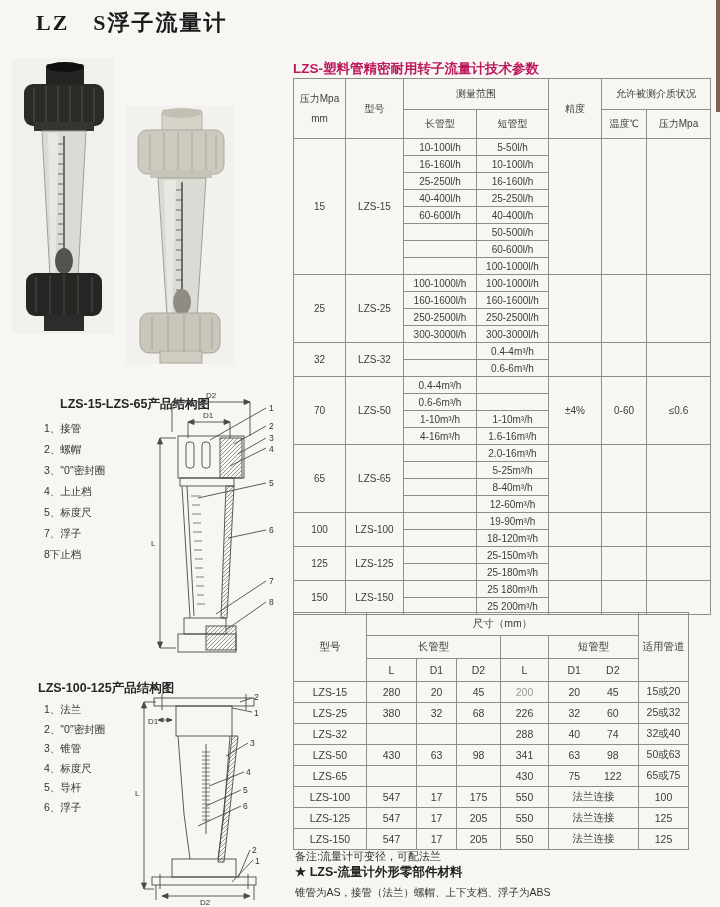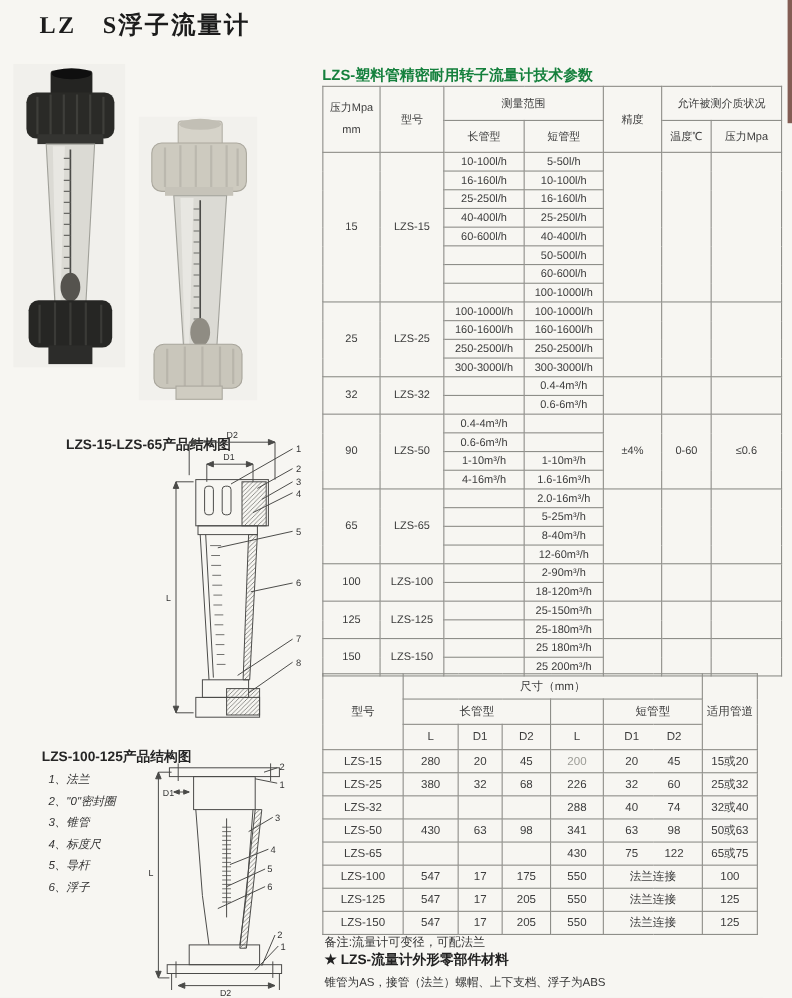--- a/index.html
+++ b/index.html
@@ -1,19 +1,19 @@
 <!DOCTYPE html>
 <html><head>
 <meta charset="utf-8">
 <style>
   html,body{margin:0;padding:0;}
   body{width:720px;height:907px;background:#efeeea;font-family:"Liberation Sans",sans-serif;}
   .page{position:relative;width:720px;height:907px;background:#f7f6f2;overflow:hidden;color:#3a3a3a;}
   .doc-title{position:absolute;left:36px;top:8px;font-family:"Liberation Serif",serif;font-weight:bold;font-size:22px;letter-spacing:2px;color:#1c1c1c;}
-  .tbl-title{position:absolute;left:293px;font-weight:bold;font-size:13.5px;color:#15803d;white-space:nowrap;}
+  .tbl-title{position:absolute;left:293px;font-weight:bold;font-size:13.5px;color:#be185d;white-space:nowrap;}
   .t1{top:60px;}
   .t2{top:592px;font-size:14px;}
   table{position:absolute;border-collapse:collapse;table-layout:fixed;background:transparent;}
   th,td{border:1px solid #8e8e89;text-align:center;vertical-align:middle;padding:0;font-weight:normal;color:#3c3c3c;overflow:hidden;white-space:nowrap;}
   .tech{left:293px;top:78px;width:417px;font-size:10px;}
   .tech thead tr.r1 th{height:30px;}
   .tech thead tr.r2 th{height:28px;}
   .tech td{height:16px;}
   .two-line span{display:block;line-height:12px;}
   .two-line span+span{margin-top:8px;}
@@ -26,21 +26,21 @@
   .note{position:absolute;left:295px;color:#333;text-align:right;}
   .n1{top:849px;font-size:11px;}
   .n2{top:864px;font-size:12.5px;font-weight:bold;color:#222;}
   .n3{top:886px;font-size:10.5px;}
   .sec-heading{position:absolute;font-weight:bold;font-size:12.5px;color:#262626;white-space:nowrap;}
   .h1{left:38px;top:396px;padding-left:22px;}
   .h2{left:38px;top:680px;}
   .parts{position:absolute;font-size:10.5px;color:#333;}
   .parts1{left:44px;top:418px;}
   .parts1 .part{height:21px;line-height:21px;}
-  .parts2{left:44px;top:700px;font-style:italic;}
+  .parts2{left:44px;top:700px;}
   .parts2 .part{height:19.5px;line-height:19.5px;}
   svg{position:absolute;display:block;}
   .photo1{left:12px;top:58px;}
   .photo2{left:126px;top:106px;}
   .d1{left:146px;top:386px;}
   .d2{left:132px;top:664px;}
   .edge-strip{position:absolute;right:0;top:0;width:4px;height:112px;background:#6e4238;opacity:.85;}
   .dim-label{font-size:8px;fill:#333;font-family:"Liberation Sans",sans-serif;}
   .callout{font-size:8.5px;fill:#333;font-family:"Liberation Sans",sans-serif;}
 </style>
@@ -79,20 +79,29 @@
     <polygon points="38,74 50,74 46,209 42,209" fill="#ebeae5" opacity="0.8"></polygon>
     <line x1="56" y1="76" x2="56" y2="206" stroke="#4a4a47" stroke-width="1.5"></line>
     <path d="M50 84 H56 M50 94 H56 M50 104 H56 M50 114 H56 M50 124 H56 M50 134 H56 M50 144 H56 M50 154 H56 M50 164 H56 M50 174 H56 M50 184 H56" stroke="#6a6a66" stroke-width="1" fill="none"></path>
     <ellipse cx="56" cy="196" rx="9" ry="13" fill="#8f8c83"></ellipse>
     <rect x="14" y="207" width="80" height="40" rx="9" fill="#c9c6bb" stroke="#a8a59b" stroke-width="1"></rect>
     <path d="M26 211 V243 M42 209 V245 M58 209 V245 M74 209 V245 M86 211 V243" stroke="#b8b5ab" stroke-width="2" fill="none"></path>
     <rect x="34" y="245" width="42" height="12" fill="#cfccc1" stroke="#aba89e" stroke-width="1"></rect>
   </svg>
 
   <div class="sec-heading h1">LZS-15-LZS-65产品结构图</div>
+  <div class="parts parts1">
+    <div class="part">1、接管</div>
+    <div class="part">2、螺帽</div>
+    <div class="part">3、"0"密封圈</div>
+    <div class="part">4、上止档</div>
+    <div class="part">5、标度尺</div>
+    <div class="part">7、浮子</div>
+    <div class="part">8下止档</div>
+  </div>
 
   <svg class="d1" width="138" height="268" viewBox="0 0 138 268">
     <defs>
       <pattern id="h1" patternUnits="userSpaceOnUse" width="4" height="4">
         <path d="M0,4 l4,-4" stroke="#5a5a56" stroke-width="0.6"></path>
       </pattern>
     </defs>
     <g stroke="#4a4a48" stroke-width="0.9" fill="none">
       <line x1="26" y1="16" x2="104" y2="16"></line>
         <polygon points="26,16 32,13.5 32,18.5" fill="#4a4a48"></polygon>
@@ -301,21 +310,21 @@
           <td>0.4-4m³/h</td>
           <td rowspan="2"></td>
           <td rowspan="2"></td>
           <td rowspan="2"></td>
         </tr>
         <tr>
           <td></td>
           <td>0.6-6m³/h</td>
         </tr>
         <tr>
-          <td rowspan="4">90</td>
+          <td rowspan="4">70</td>
           <td rowspan="4">LZS-50</td>
           <td>0.4-4m³/h</td>
           <td></td>
           <td rowspan="4">±4%</td>
           <td rowspan="4">0-60</td>
           <td rowspan="4">≤0.6</td>
         </tr>
         <tr>
           <td>0.6-6m³/h</td>
           <td></td>
@@ -346,21 +355,21 @@
           <td>8-40m³/h</td>
         </tr>
         <tr>
           <td></td>
           <td>12-60m³/h</td>
         </tr>
         <tr>
           <td rowspan="2">100</td>
           <td rowspan="2">LZS-100</td>
           <td></td>
-          <td>2-90m³/h</td>
+          <td>19-90m³/h</td>
           <td rowspan="2"></td>
           <td rowspan="2"></td>
           <td rowspan="2"></td>
         </tr>
         <tr>
           <td></td>
           <td>18-120m³/h</td>
         </tr>
         <tr>
           <td rowspan="2">125</td>

